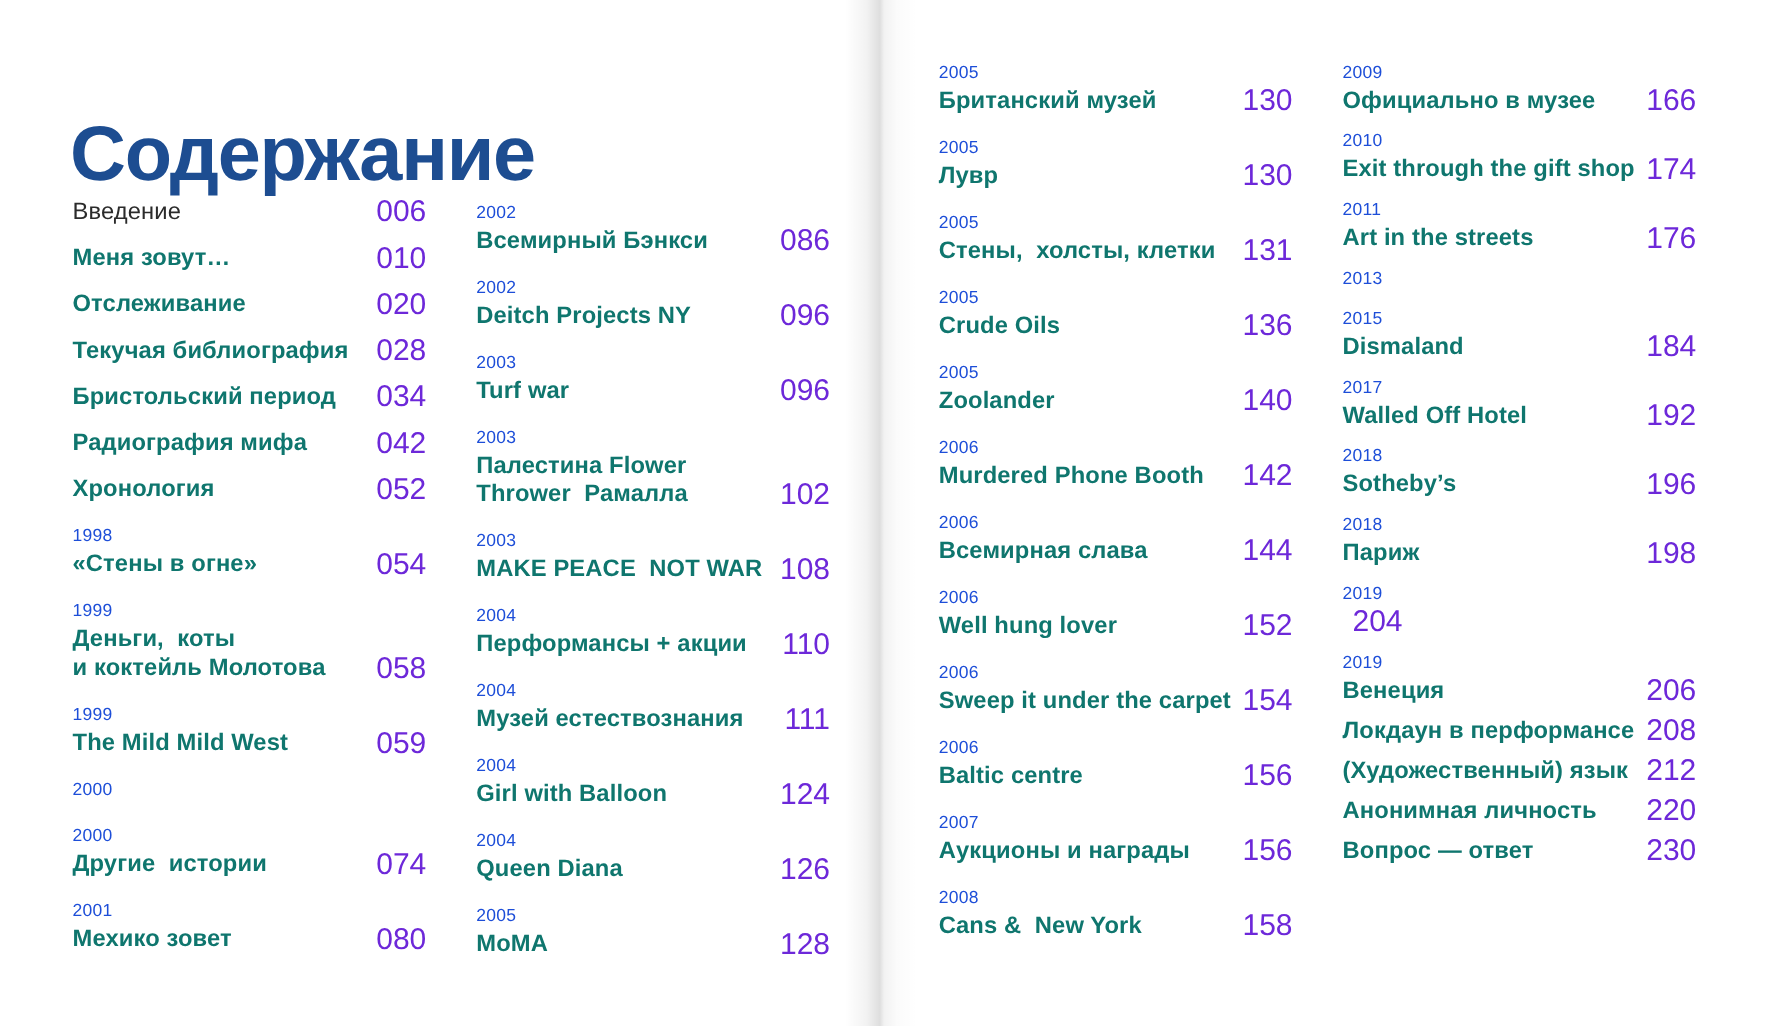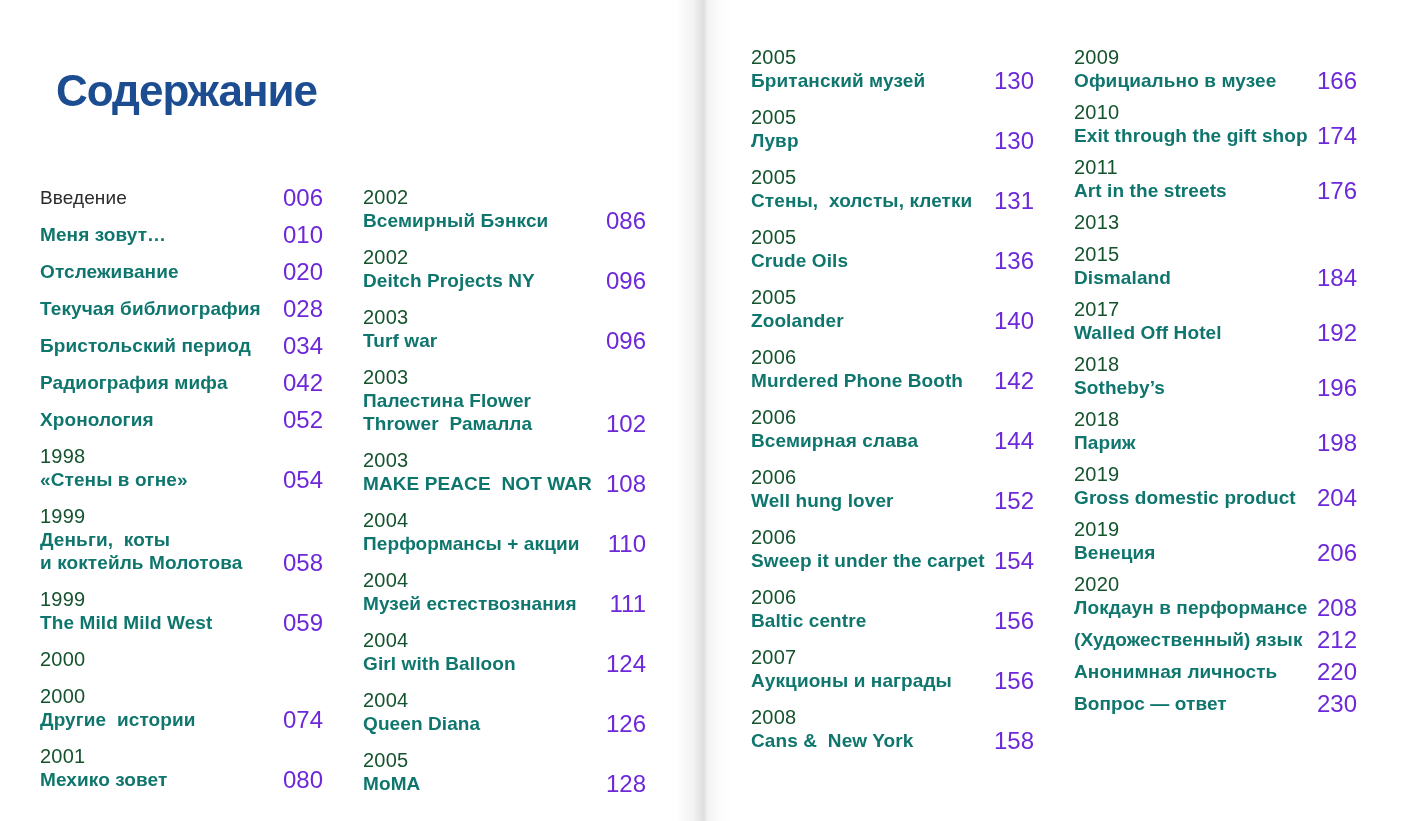--- a/index.html
+++ b/index.html
@@ -15,32 +15,32 @@
     background:linear-gradient(to right,
       rgba(0,0,0,0) 0%,
       rgba(0,0,0,0.05) 30%,
       rgba(0,0,0,0.13) 48%,
       rgba(0,0,0,0.05) 54%,
       rgba(0,0,0,0.015) 72%,
       rgba(0,0,0,0) 100%);
     pointer-events:none;
   }
   .page-title{
-    position:absolute;left:56px;top:38px;
-    font-size:44px;line-height:1.1;font-weight:700;
+    position:absolute;left:56px;top:48px;
+    font-size:62px;line-height:1.1;font-weight:700;
     letter-spacing:-1px;
   }
   .cols{position:absolute;display:flex;gap:40px;}
-  .cols.left{left:40px;top:158px;margin-top:28px;}
+  .cols.left{left:58px;top:158px;}
   .cols.right{left:751px;top:46px;}
   .toc-col{width:283px;display:flex;flex-direction:column;}
   .entry{margin-bottom:14px;}
   .toc-col[data-col="3"] .entry{margin-bottom:9px;}
   .year{
-    font-size:20px;line-height:23px;font-weight:400;color:#14532d;
+    font-size:14px;line-height:23px;font-weight:400;color:#1d4ed8;
     letter-spacing:0.2px;
   }
   .row{display:flex;justify-content:space-between;align-items:flex-end;}
   .title{
     font-size:19px;line-height:23px;font-weight:700;color:#0f766e;
     white-space:pre-wrap;letter-spacing:0.1px;
   }
   .title.light{font-weight:400;color:#2b2b2b;}
   .title .italic{font-style:italic;}
   .page{
@@ -354,33 +354,31 @@
           <div class="entry">
             <div class="year">2018</div>
             <div class="row">
               <div class="title">Париж</div>
               <div class="page">198</div>
             </div>
           </div>
           <div class="entry">
             <div class="year">2019</div>
             <div class="row">
-              <div class="title">Gross domestic product</div>
               <div class="page">204</div>
             </div>
           </div>
           <div class="entry">
             <div class="year">2019</div>
             <div class="row">
               <div class="title">Венеция</div>
               <div class="page">206</div>
             </div>
           </div>
           <div class="entry">
-            <div class="year">2020</div>
             <div class="row">
               <div class="title">Локдаун в перформансе</div>
               <div class="page">208</div>
             </div>
           </div>
           <div class="entry">
             <div class="row">
               <div class="title">(Художественный) язык</div>
               <div class="page">212</div>
             </div>

